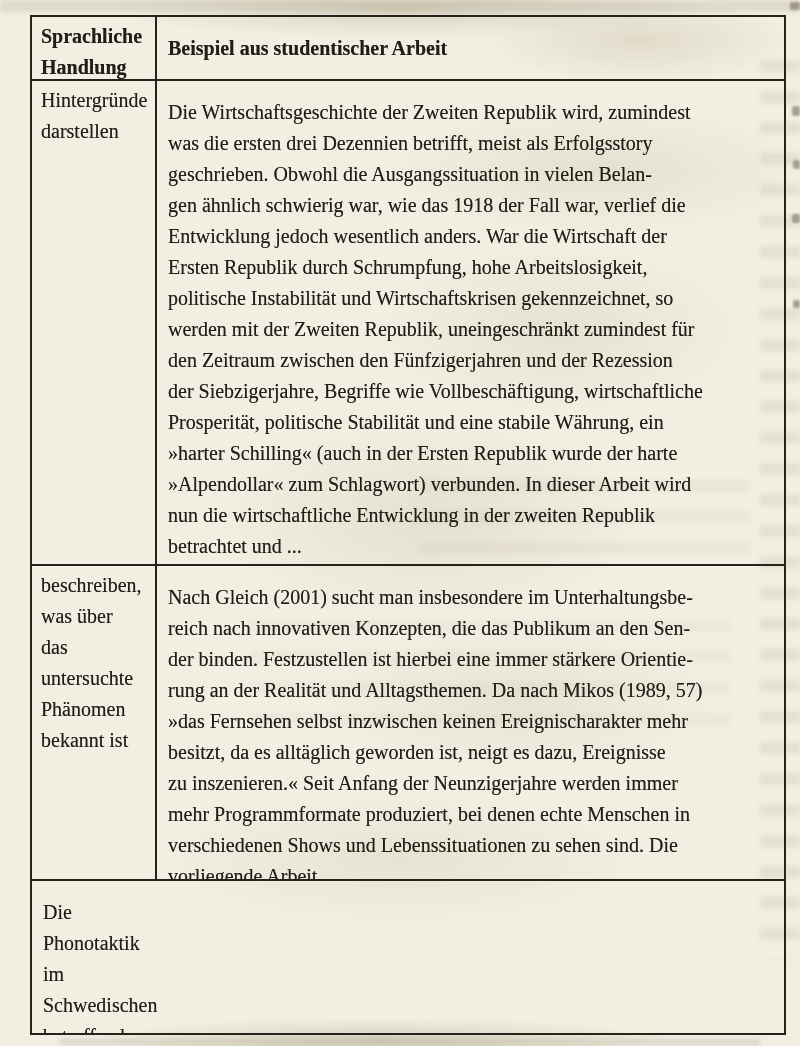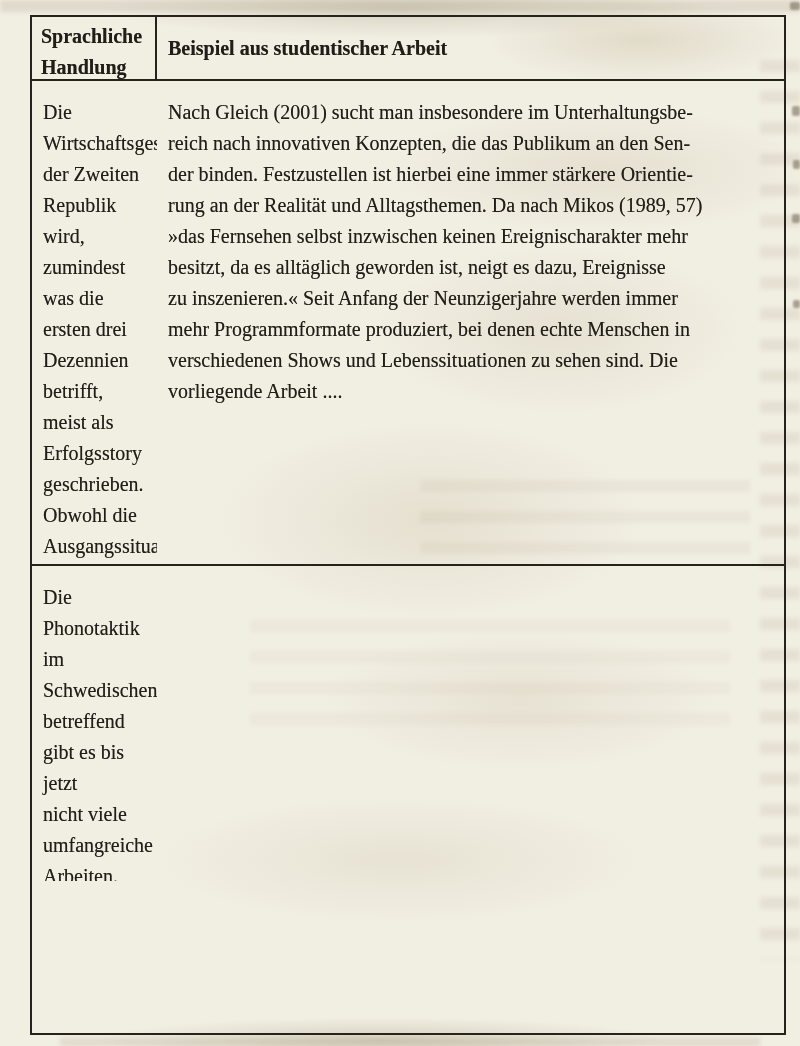--- a/index.html
+++ b/index.html
@@ -64,36 +64,43 @@
 <div class="edge-mark" style="right:0;top:160px;width:7px;height:9px;"></div>
 <div class="edge-mark" style="right:0;top:214px;width:8px;height:9px;"></div>
 <div class="edge-mark" style="right:0;top:300px;width:7px;height:8px;"></div>
 
 <div class="doc-table">
 
   <div class="cell bold bb br">Sprachliche
 Handlung</div>
   <div class="cell example bold bb">Beispiel aus studentischer Arbeit</div>
 
+  <div class="cell bb br">Hintergründe
+darstellen</div>
   <div class="cell example bb">Die Wirtschaftsgeschichte der Zweiten Republik wird, zumindest
 was die ersten drei Dezennien betrifft, meist als Erfolgsstory
 geschrieben. Obwohl die Ausgangssituation in vielen Belan-
 gen ähnlich schwierig war, wie das 1918 der Fall war, verlief die
 Entwicklung jedoch wesentlich anders. War die Wirtschaft der
 Ersten Republik durch Schrumpfung, hohe Arbeitslosigkeit,
 politische Instabilität und Wirtschaftskrisen gekennzeichnet, so
 werden mit der Zweiten Republik, uneingeschränkt zumindest für
 den Zeitraum zwischen den Fünfzigerjahren und der Rezession
 der Siebzigerjahre, Begriffe wie Vollbeschäftigung, wirtschaftliche
 Prosperität, politische Stabilität und eine stabile Währung, ein
 »harter Schilling« (auch in der Ersten Republik wurde der harte
 »Alpendollar« zum Schlagwort) verbunden. In dieser Arbeit wird
 nun die wirtschaftliche Entwicklung in der zweiten Republik
 betrachtet und ...</div>
 
+  <div class="cell bb br">beschreiben,
+was über das
+untersuchte
+Phänomen
+bekannt ist</div>
   <div class="cell example bb">Nach Gleich (2001) sucht man insbesondere im Unterhaltungsbe-
 reich nach innovativen Konzepten, die das Publikum an den Sen-
 der binden. Festzustellen ist hierbei eine immer stärkere Orientie-
 rung an der Realität und Alltagsthemen. Da nach Mikos (1989, 57)
 »das Fernsehen selbst inzwischen keinen Ereignischarakter mehr
 besitzt, da es alltäglich geworden ist, neigt es dazu, Ereignisse
 zu inszenieren.« Seit Anfang der Neunzigerjahre werden immer
 mehr Programmformate produziert, bei denen echte Menschen in
 verschiedenen Shows und Lebenssituationen zu sehen sind. Die
 vorliegende Arbeit ....</div>

